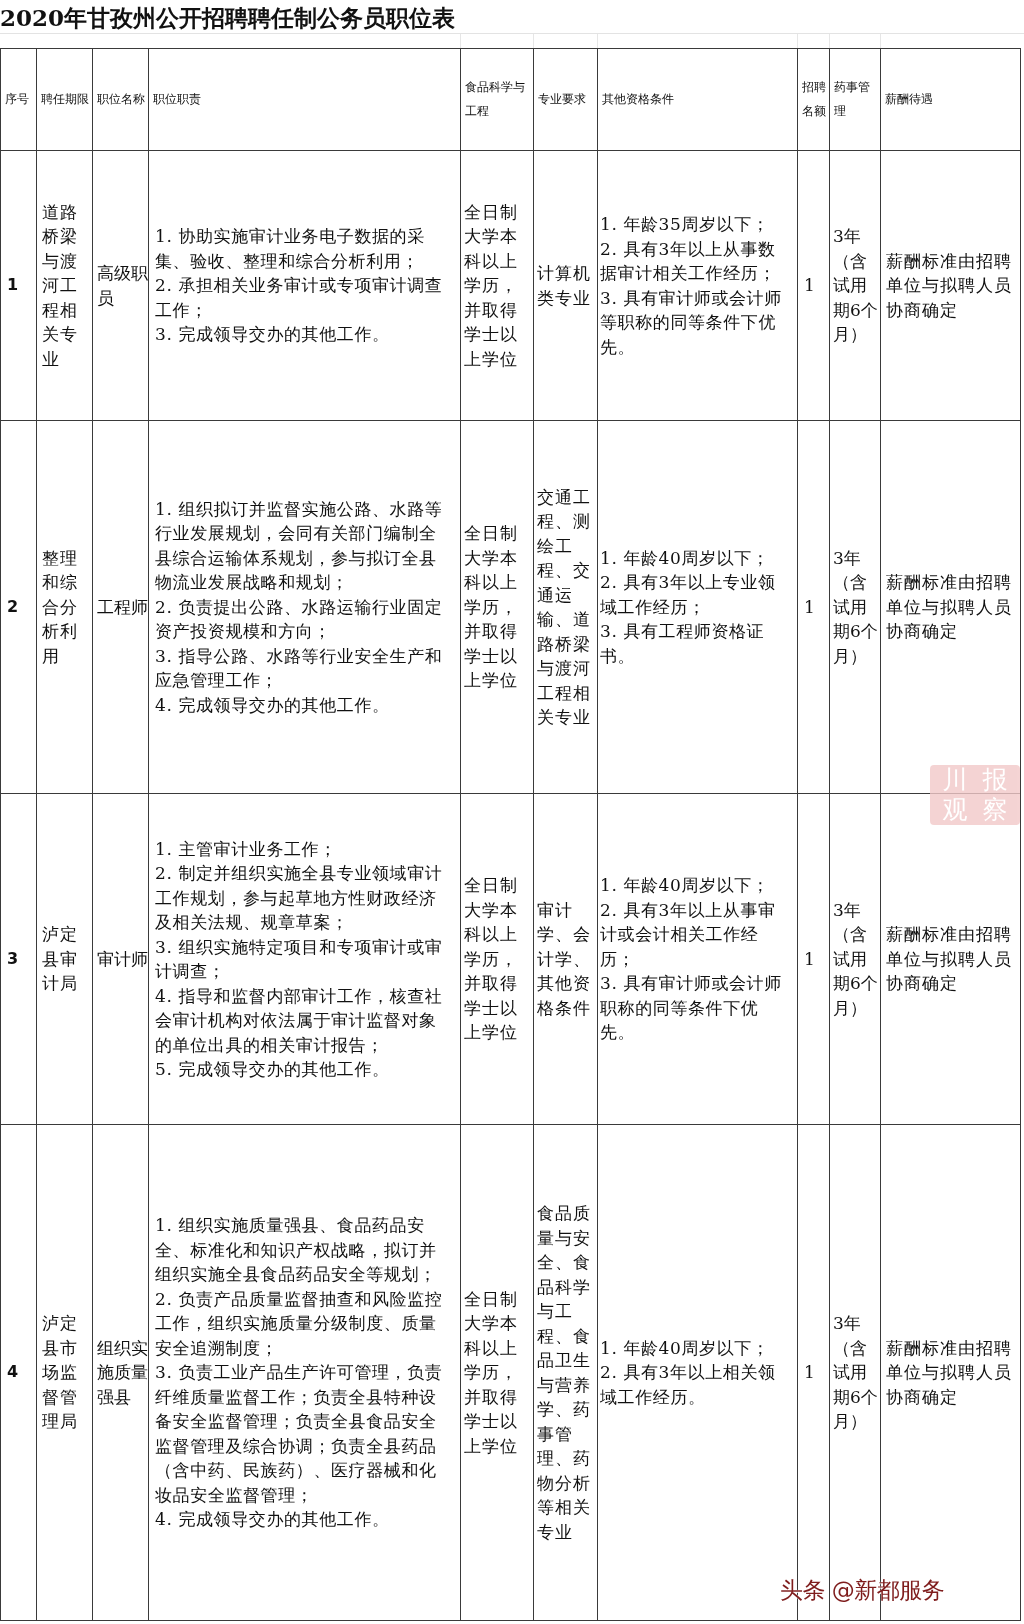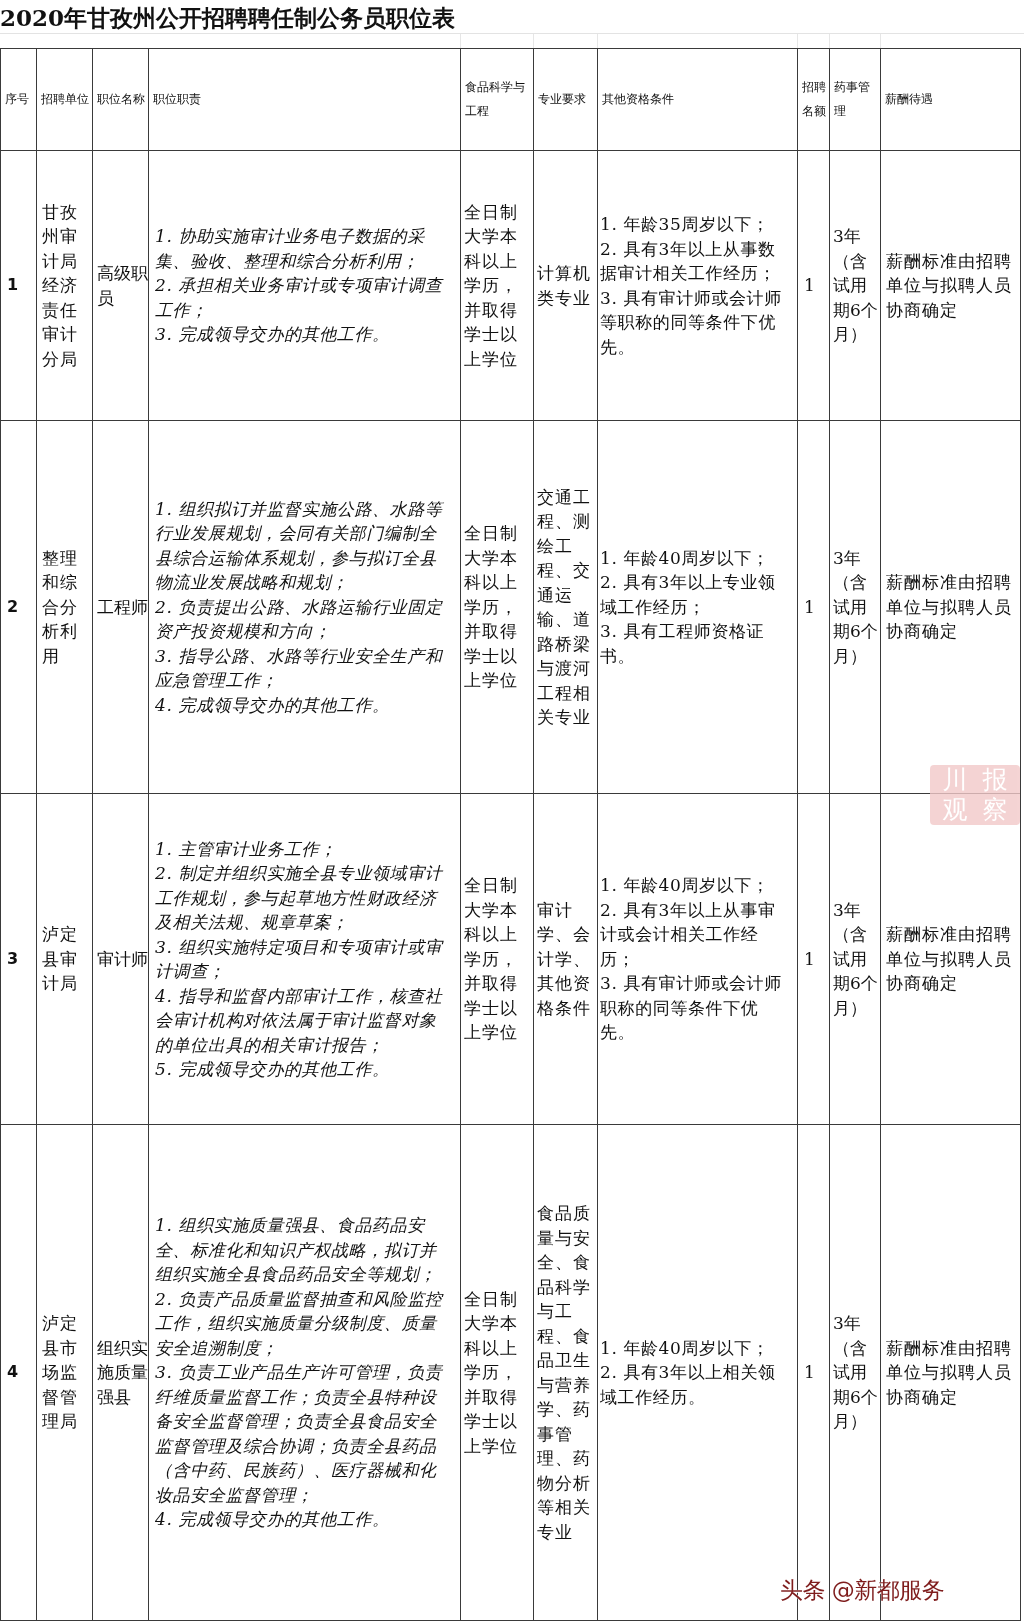--- a/index.html
+++ b/index.html
@@ -12,21 +12,21 @@
   .spacer-row { position:absolute; left:0; top:34px; width:1024px; height:14px; }
   .spacer-row span { position:absolute; top:0; width:1px; height:14px; background:#e6e6e6; }
   table.jobs { position:absolute; left:0; top:48px; border-collapse:collapse; table-layout:fixed; width:1020px; }
   table.jobs td, table.jobs th { border:1px solid #3a3a3a; vertical-align:middle; padding:0 0 0 3px;
          font-size:17px; line-height:24.5px; text-align:left; font-weight:normal; word-break:break-all; }
   table.jobs th { font-family:Liberation Mono, monospace; font-size:12px; line-height:24px; padding-left:4px; }
   table.jobs tr.head { height:102px; }
   table.jobs td.seq { font-family:"DejaVu Sans","Liberation Sans",sans-serif; font-weight:bold; font-size:16px; padding-left:6px; }
   td.unit { font-size:18px; letter-spacing:1px; padding-left:5px !important; }
   td.pos { font-size:18px; padding-left:4px !important;margin-top:24px; }
-  td.duty { padding-left:6px !important; padding-right:10px !important; font-size:16.5px; letter-spacing:0.6px; white-space:pre-line;font-style:italic; }
+  td.duty { padding-left:6px !important; padding-right:10px !important; font-size:16.5px; letter-spacing:0.6px; white-space:pre-line; }
   td.edu { font-size:17.5px; letter-spacing:1px; padding-left:3px !important; }
   td.major { font-size:17.5px; letter-spacing:1px; padding-left:3px !important; }
   td.other { padding-left:2px !important; padding-right:6px !important; font-size:16.5px; letter-spacing:0.6px; white-space:pre-line; }
   td.count { padding-left:6px !important; font-size:17px; }
   td.term { font-size:17px; padding-left:3px !important; white-space:pre-line; }
   td.pay { font-size:18px; letter-spacing:1px; padding-left:5px !important; padding-right:4px !important; }
   .seal { position:absolute; left:930px; top:765px; width:90px; height:60px; background:#f2c9c9;
           opacity:0.8; border-radius:4px; display:flex; flex-wrap:wrap; align-items:center; justify-content:center;
           color:#ffffff; font-family:"DejaVu Serif","Liberation Serif",serif; font-size:25px; line-height:28px; }
   .seal span { width:40px; text-align:center; }
@@ -56,34 +56,34 @@
     <col style="width:73px">
       <col style="width:64px">
       <col style="width:200px">
       <col style="width:32px">
     <col style="width:51px">
       <col style="width:140px">
   </colgroup>
   <tbody>
       <tr class="head">
     <th>序号</th>
-    <th>招聘单位</th>
+    <th>聘任期限</th>
     <th>职位名称</th>
     <th>职位职责</th>
     <th>食品科学与工程</th>
     <th>专业要求</th>
     <th>其他资格条件</th>
     <th>招聘名额</th>
     <th>药事管理</th>
     <th>薪酬待遇</th>
   </tr>
 
   <tr style="height:270px">
     <td class="seq">1</td>
-    <td class="unit">甘孜州审计局经济责任审计分局</td>
+    <td class="unit">道路桥梁与渡河工程相关专业</td>
     <td class="pos">高级职员</td>
     <td class="duty">1. 协助实施审计业务电子数据的采集、验收、整理和综合分析利用；
 2. 承担相关业务审计或专项审计调查工作；
 3. 完成领导交办的其他工作。</td>
     <td class="edu">全日制大学本科以上学历，并取得学士以上学位</td>
     <td class="major">计算机类专业</td>
     <td class="other">1. 年龄35周岁以下；
 2. 具有3年以上从事数据审计相关工作经历；
 3. 具有审计师或会计师等职称的同等条件下优先。</td>
     <td class="count">1</td>

